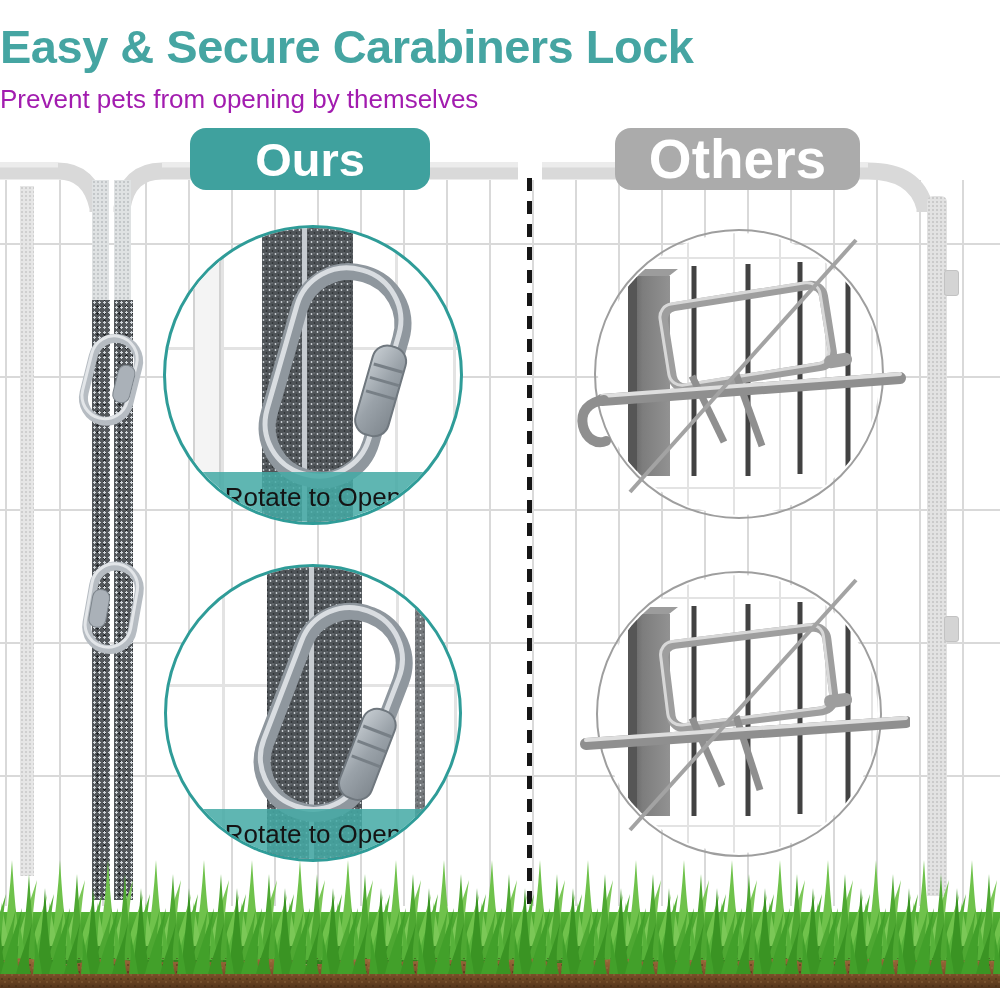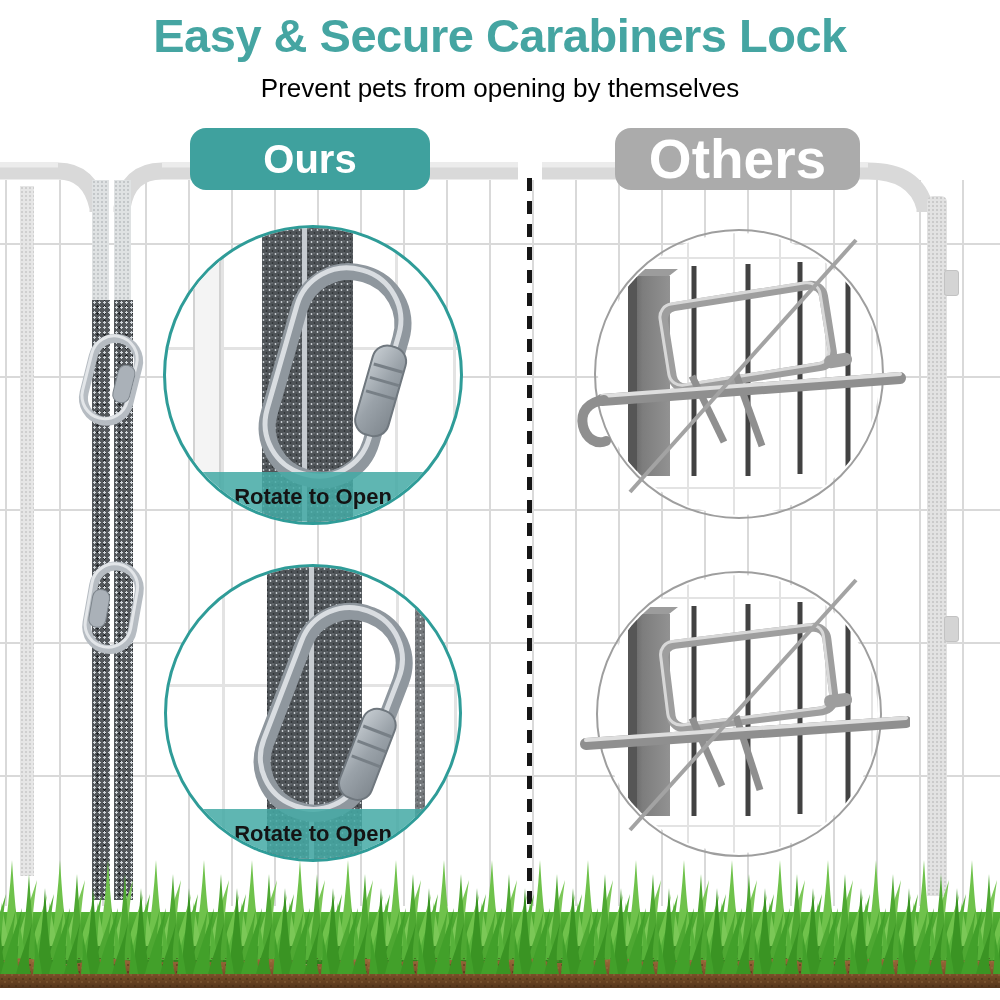--- a/index.html
+++ b/index.html
@@ -1,21 +1,21 @@
 <!DOCTYPE html>
 <html><head>
 <meta charset="utf-8">
 <style>
   html,body{margin:0;padding:0;background:#ffffff;}
   .page{position:relative;width:1000px;height:1000px;background:#ffffff;overflow:hidden;
         font-family:"Liberation Sans", sans-serif;}
   
-  .hdr{position:absolute;left:0;top:0;width:1000px;text-align:center;z-index:50;}
+  .hdr{position:absolute;left:0;top:11px;width:1000px;z-index:50;}
   .hdr h1{margin:0;padding-top:8px;font-size:47px;font-weight:700;letter-spacing:-0.5px;color:#45A5A2;}
-  .hdr p{margin:0;padding-top:10px;font-size:26px;color:#000000;}
+  .hdr p{margin:0;padding-top:10px;font-size:26px;color:#a21caf;}
   
   .mesh{position:absolute;left:0;top:180px;width:1000px;height:726px;z-index:1;
     background-image:
       repeating-linear-gradient(90deg, transparent 0 41px, #d9d9d9 41px 43px),
       repeating-linear-gradient(0deg, transparent 0 131px, #d9d9d9 131px 133px);
     background-position:18px 0, 0 2px;}
   .railsvg{position:absolute;left:0;top:150px;z-index:2;}
   .left-frame-edge{position:absolute;left:20px;top:186px;width:14px;height:690px;z-index:2;
     background:#e6e6e6;background-image:radial-gradient(#cfcfcf .8px, transparent 1px);background-size:4px 4px;}
   .post{position:absolute;z-index:3;}
@@ -34,37 +34,37 @@
     background:#e2e2e2;background-image:radial-gradient(#cacaca .8px, transparent 1px);background-size:4px 4px;
     border-radius:6px 6px 0 0;}
   .tab{position:absolute;left:944px;width:13px;height:24px;background:#d4d4d4;border:1px solid #c2c2c2;border-radius:3px;z-index:2;}
   .tab1{top:270px;} .tab2{top:616px;}
   
   .divider{position:absolute;left:527px;top:178px;width:5px;height:742px;z-index:5;
     background:repeating-linear-gradient(180deg,#161616 0 13px, transparent 13px 23px);}
   
   .badge{position:absolute;top:128px;height:62px;border-radius:16px;z-index:40;
     display:flex;align-items:center;justify-content:center;color:#ffffff;font-weight:700;}
-  .badge-ours{left:190px;width:240px;background:#3FA19E;font-size:40px;}
+  .badge-ours{left:190px;width:240px;background:#3FA19E;font-size:47px;}
   .badge-others{left:615px;width:245px;background:#ABABAB;font-size:55px;}
   
   .circle{position:absolute;border-radius:50%;z-index:10;}
   .circle.ours{overflow:hidden;border:3px solid #2f9c98;background-color:#fff;
     background-image:
       repeating-linear-gradient(90deg, transparent 0 55px, #e3e3e3 55px 58px),
       repeating-linear-gradient(0deg, transparent 0 172px, #e3e3e3 172px 175px);}
   .c1{left:163px;top:225px;width:294px;height:294px;}
   .c2{left:164px;top:564px;width:292px;height:292px;}
   .circle.others{border:2px solid #9e9e9e;background:transparent;}
   .c3{left:594px;top:229px;width:286px;height:286px;}
   .c4{left:596px;top:571px;width:282px;height:282px;}
   .circle.others svg{position:absolute;left:-22px;top:-5px;}
   .caption{position:absolute;left:0;bottom:0;width:100%;height:50px;z-index:12;
     background:rgba(69,170,165,0.86);display:flex;align-items:center;justify-content:center;
-    font-size:22px;font-weight:700;color:#141414;}
+    font-size:26px;font-weight:400;color:#141414;}
   
   .grass{position:absolute;left:0;top:850px;z-index:30;}
   .footer-white{position:absolute;left:0;top:988px;width:1000px;height:12px;background:#fff;z-index:31;}
 </style>
 </head>
 <body>
 
 <div class="page">
 
   <div class="hdr">

